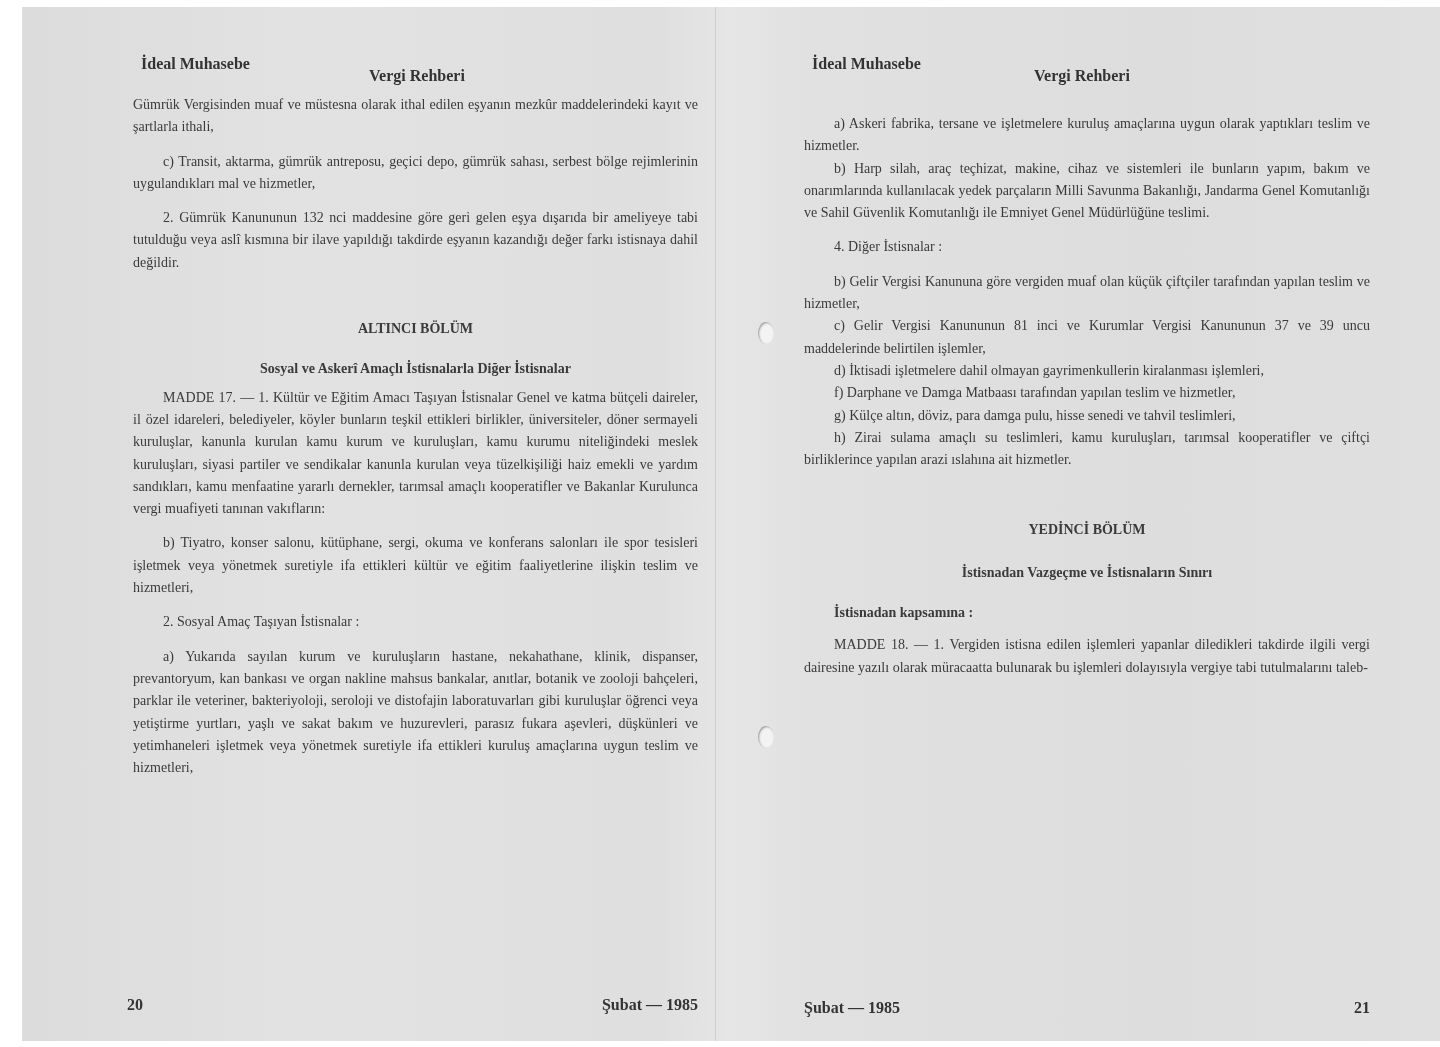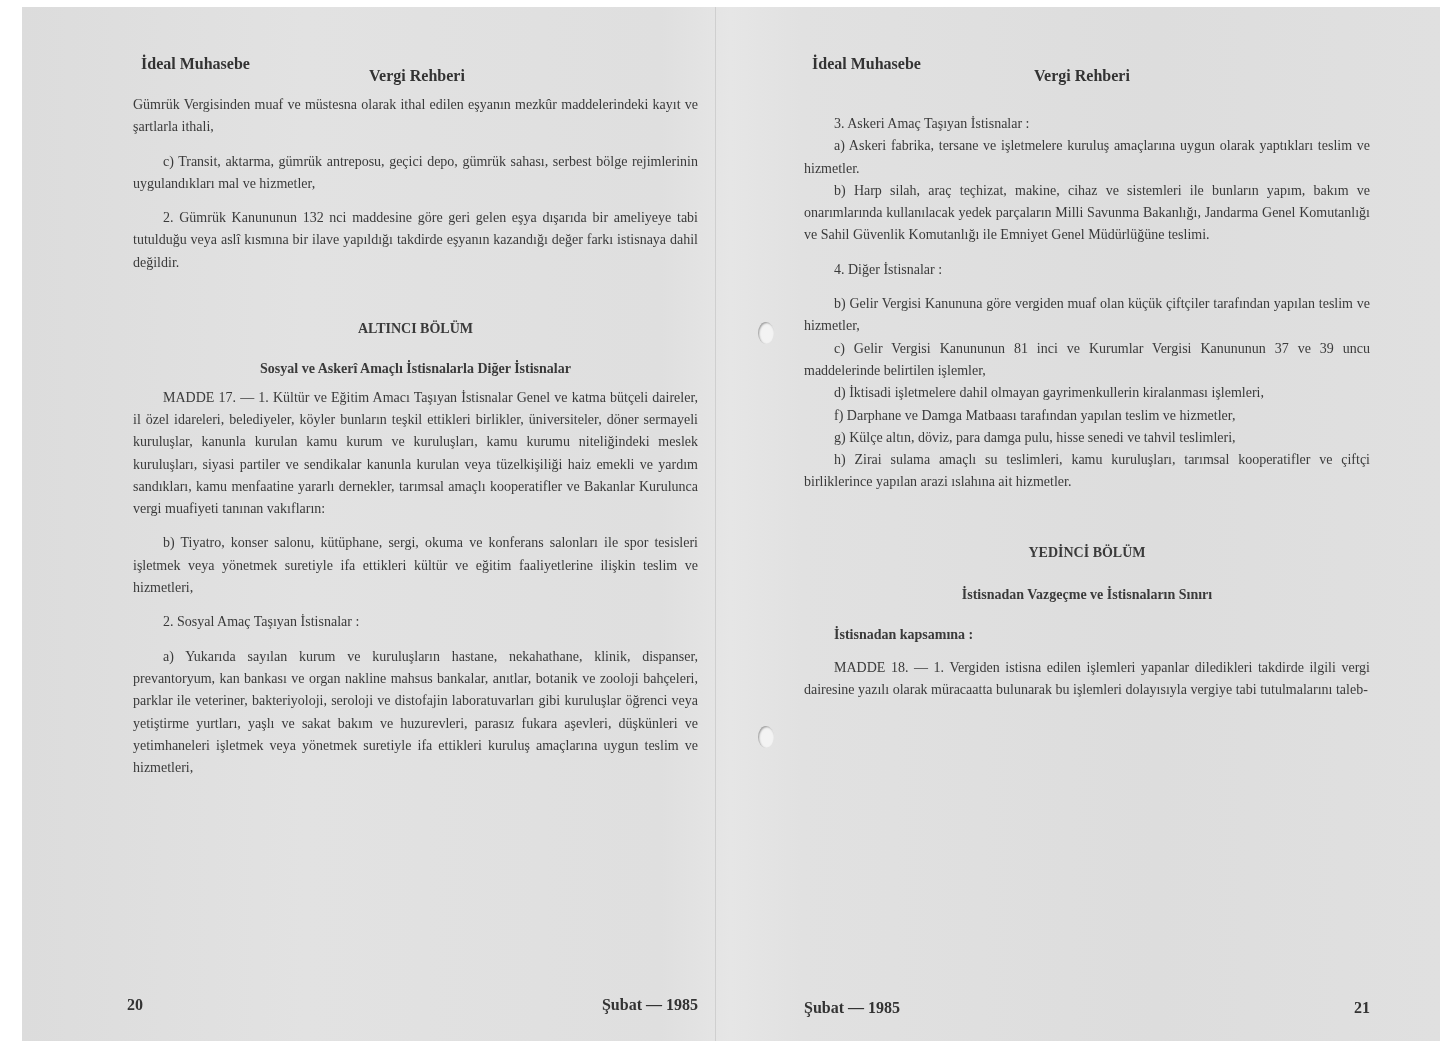--- a/index.html
+++ b/index.html
@@ -97,21 +97,20 @@
   </div>
 </div>
 
 <div class="page page-right">
   <div class="hdr">
     <span class="h1">İdeal Muhasebe</span>
     <span class="h2">Vergi Rehberi</span>
   </div>
   <div class="body">
     <div class="gap"></div>
-    <p>3. Askeri Amaç Taşıyan İstisnalar :</p>
     <p>a) Askeri fabrika, tersane ve işletmelere kuruluş amaçlarına uygun olarak yaptıkları teslim ve hizmetler.</p>
     <p>b) Harp silah, araç teçhizat, makine, cihaz ve sistemleri ile bunların yapım, bakım ve onarımlarında kullanılacak yedek parçaların Milli Savunma Bakanlığı, Jandarma Genel Komutanlığı ve Sahil Güvenlik Komutanlığı ile Emniyet Genel Müdürlüğüne teslimi.</p>
     <div class="gap"></div>
     <p>4. Diğer İstisnalar :</p>
     <div class="gap"></div>
     <p>b) Gelir Vergisi Kanununa göre vergiden muaf olan küçük çiftçiler tarafından yapılan teslim ve hizmetler,</p>
     <p>c) Gelir Vergisi Kanununun 81 inci ve Kurumlar Vergisi Kanununun 37 ve 39 uncu maddelerinde belirtilen işlemler,</p>
     <p>d) İktisadi işletmelere dahil olmayan gayrimenkullerin kiralanması işlemleri,</p>
     <p>f) Darphane ve Damga Matbaası tarafından yapılan teslim ve hizmetler,</p>
     <p>g) Külçe altın, döviz, para damga pulu, hisse senedi ve tahvil teslimleri,</p>

